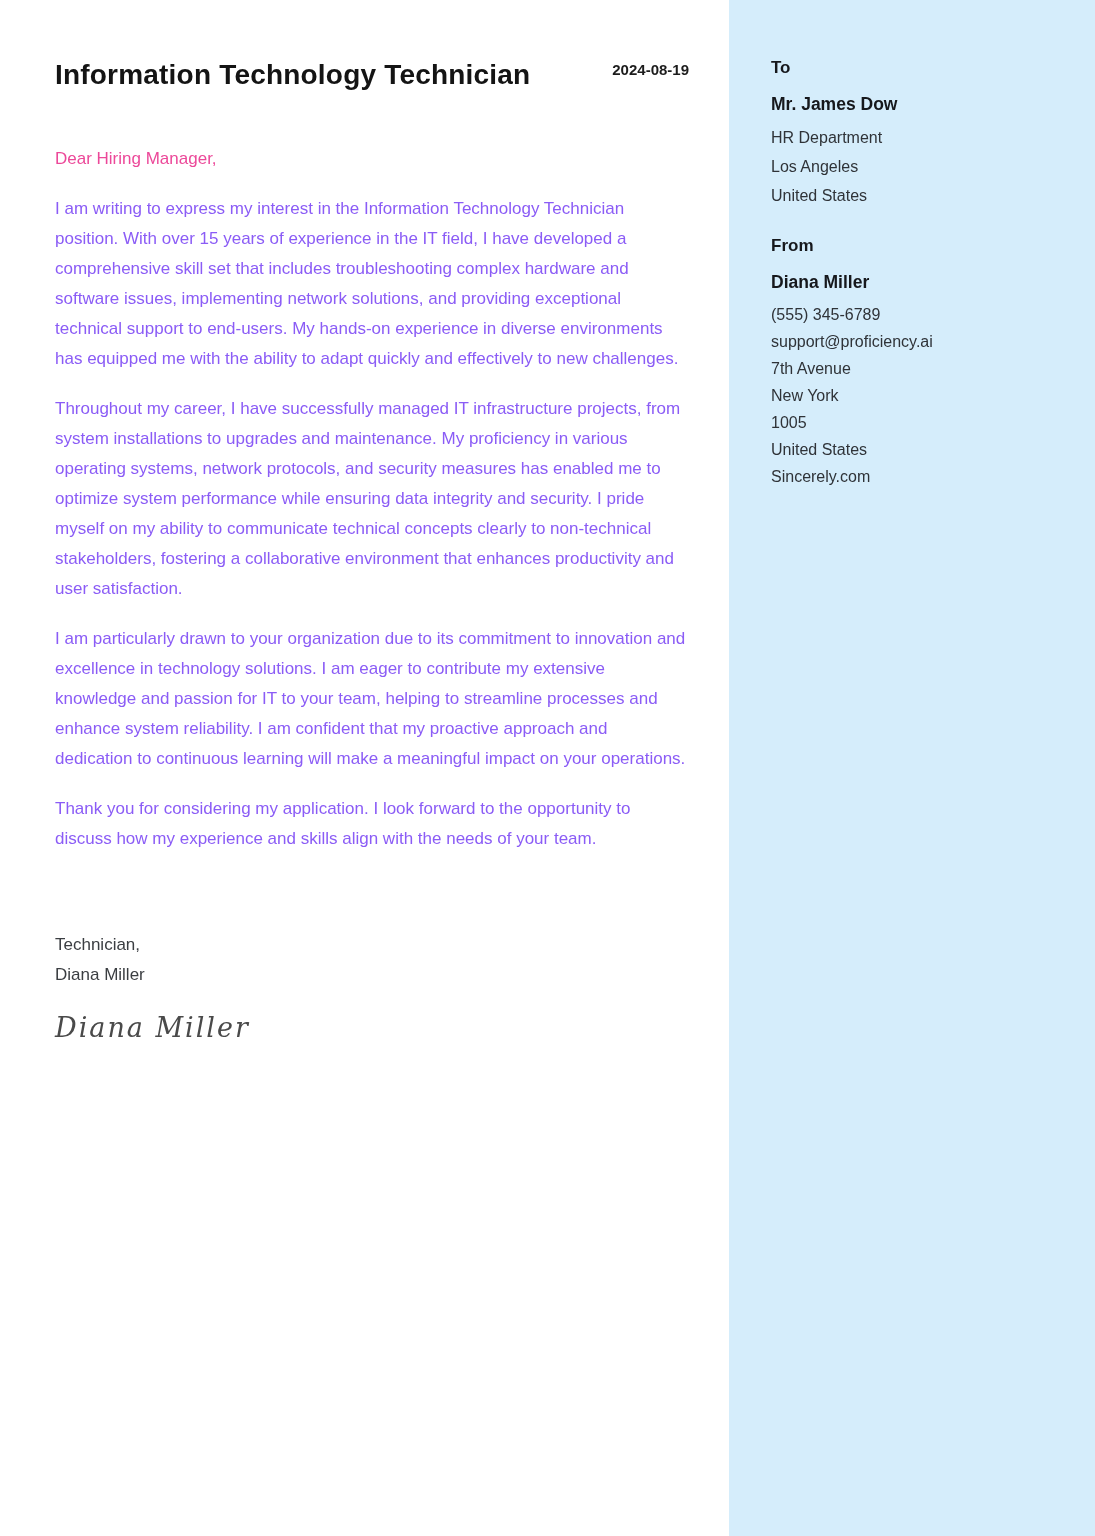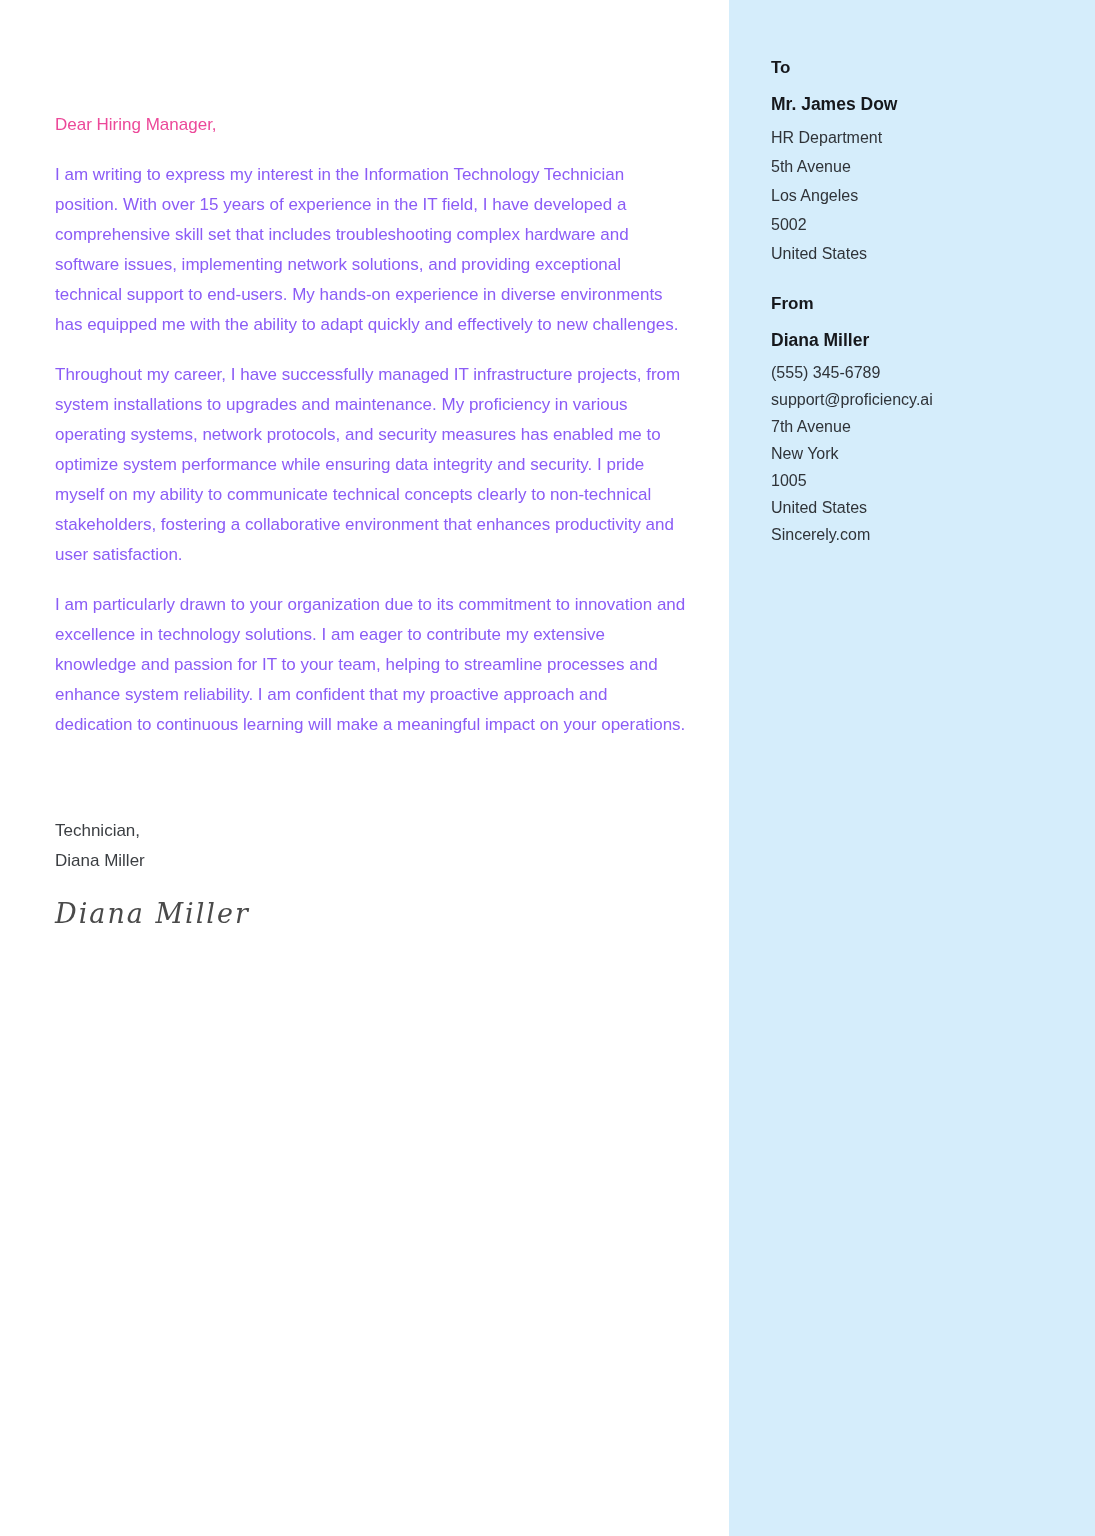--- a/index.html
+++ b/index.html
@@ -100,44 +100,47 @@
     letter-spacing: 2px;
     color: #4a4a4a;
   }
 </style>
 </head>
 <body>
 
 <div class="page">
 
   <div class="main">
+    <div class="header-row">
+      <div class="doc-title">Information Technology Technician</div>
+      <div class="doc-date">2024-08-19</div>
+    </div>
 
     <p class="salutation">Dear Hiring Manager,</p>
 
     <p class="para">I am writing to express my interest in the Information Technology Technician position. With over 15 years of experience in the IT field, I have developed a comprehensive skill set that includes troubleshooting complex hardware and software issues, implementing network solutions, and providing exceptional technical support to end-users. My hands-on experience in diverse environments has equipped me with the ability to adapt quickly and effectively to new challenges.</p>
     <p class="para">Throughout my career, I have successfully managed IT infrastructure projects, from system installations to upgrades and maintenance. My proficiency in various operating systems, network protocols, and security measures has enabled me to optimize system performance while ensuring data integrity and security. I pride myself on my ability to communicate technical concepts clearly to non-technical stakeholders, fostering a collaborative environment that enhances productivity and user satisfaction.</p>
     <p class="para">I am particularly drawn to your organization due to its commitment to innovation and excellence in technology solutions. I am eager to contribute my extensive knowledge and passion for IT to your team, helping to streamline processes and enhance system reliability. I am confident that my proactive approach and dedication to continuous learning will make a meaningful impact on your operations.</p>
+    <p class="para">Thank you for considering my application. I look forward to the opportunity to discuss how my experience and skills align with the needs of your team.</p>
 
     <div class="closing">
       <div>Technician,</div>
       <div>Diana Miller</div>
     </div>
 
     <div class="signature">Diana Miller</div>
   </div>
 
   <div class="sidebar">
     <div class="sb-block">
       <div class="sb-heading">To</div>
       <div class="sb-name">Mr. James Dow</div>
       <div>
         <div class="sb-line">HR Department</div>
-        <div class="sb-line">5th Avenue</div>
         <div class="sb-line">Los Angeles</div>
-        <div class="sb-line">5002</div>
         <div class="sb-line">United States</div>
       </div>
     </div>
 
     <div class="sb-block">
       <div class="sb-heading">From</div>
       <div class="sb-name">Diana Miller</div>
       <div class="sb-from-lines">
         <div class="sb-line">(555) 345-6789</div>
         <div class="sb-line">support@proficiency.ai</div>

